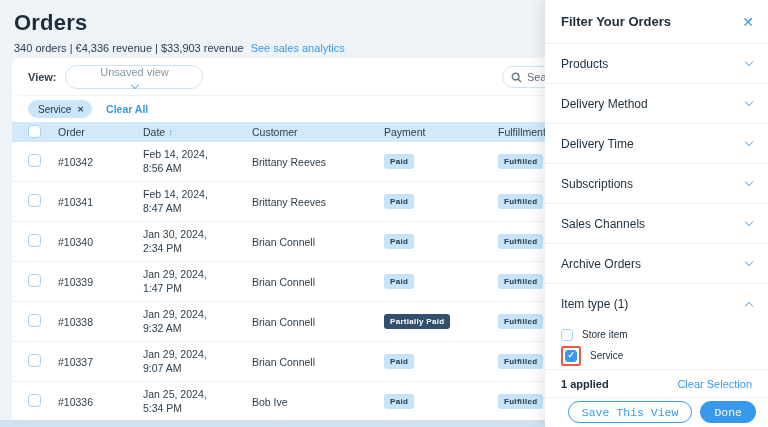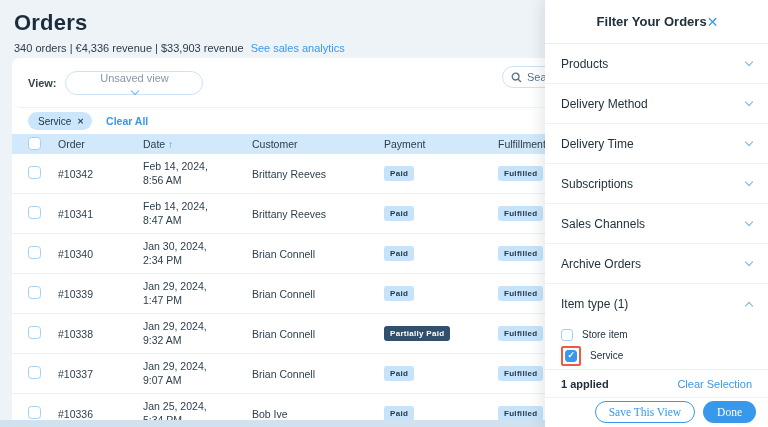--- a/index.html
+++ b/index.html
@@ -16,21 +16,21 @@
   .page-stats { margin-top:6px; font-size:11px; color:#2b3d4c; }
   .link { color:#3899ec; text-decoration:none; cursor:pointer; }
   .page-stats .link { margin-left:4px; }
 
   
   .card {
     position:absolute; left:12px; top:58px; right:0; bottom:7px;
     background:#fff; border-radius:8px 8px 0 0; overflow:hidden;
   }
   .toolbar {
-    height:50px; display:flex; align-items:center; padding-left:16px;
+    height:38px; display:flex; align-items:center; padding-left:16px;
     border-bottom:1px solid #eef3f7; position:relative;border-radius:9px;
   }
   .view-label { font-size:11px; font-weight:700; color:#32424f; margin-right:8px; }
   .view-dropdown {
     display:flex; align-items:center; justify-content:space-between;
     width:138px; height:24px; padding:0 10px 0 12px;
     border:1px solid #cbe3f7; border-radius:13px; background:#fff; cursor:pointer;flex-direction:column;
   }
   .view-dropdown .val { font-size:11px; color:#8299a9; }
   .chev { width:6px; height:6px; border-right:1.5px solid #7fb0da; border-bottom:1.5px solid #7fb0da; display:inline-block; }
@@ -84,21 +84,21 @@
 
   .bottom-strip { position:absolute; left:0; right:0; bottom:0; height:7px; background:#d0e2f0; }
 
   
   .panel {
     position:absolute; right:0; top:0; width:223px; height:427px; background:#fff;
     box-shadow:-4px 0 12px rgba(22,45,61,.10); z-index:10;
     display:flex; flex-direction:column;
   }
   .panel-header {
-    height:44px; display:flex; align-items:center; justify-content:center;
+    height:44px; display:flex; align-items:center; justify-content:space-between;
     padding:0 14px 0 16px; border-bottom:1px solid #e8eef3;
   }
   .panel-title { font-size:13px; font-weight:700; color:#20303c; }
   .close-btn { color:#3899ec; font-size:14px; cursor:pointer; line-height:1; }
   .psection {
     height:40px; display:flex; align-items:center; justify-content:space-between;
     padding:0 16px; border-bottom:1px solid #edf1f5; cursor:pointer; flex:0 0 auto;
   }
   .psection.noborder { border-bottom:none; }
   .plabel { font-size:12px; color:#22333f; font-weight:500; }
@@ -115,21 +115,21 @@
   .applied-row {
     height:28px; margin-top:3px; border-top:1px solid #edf1f5;
     display:flex; align-items:center; justify-content:space-between; padding:0 16px; flex:0 0 auto;
   }
   .applied-text { font-size:11px; font-weight:700; color:#20303c; }
   .clear-selection { font-size:11px; }
   .panel-footer {
     height:29px; border-top:1px solid #edf1f5; display:flex; align-items:center;
     justify-content:flex-end; gap:8px; padding:0 12px; flex:0 0 auto;
   }
-  .btn { height:22px; border-radius:12px; font-size:11.5px; font-family:Liberation Serif, serif;
+  .btn { height:22px; border-radius:12px; font-size:11.5px; font-family:Liberation Mono, monospace;
     display:inline-flex; align-items:center; justify-content:center; cursor:pointer; border:none; }
   .btn.outline { background:#fff; border:1px solid #3899ec; color:#3899ec; padding:0 13px; }
   .btn.primary { background:#3899ec; color:#fff; padding:4px 14px; }
 </style>
 </head>
 <body>
 
 <div class="page-header">
   <div class="page-title">Orders</div>
   <div class="page-stats">

